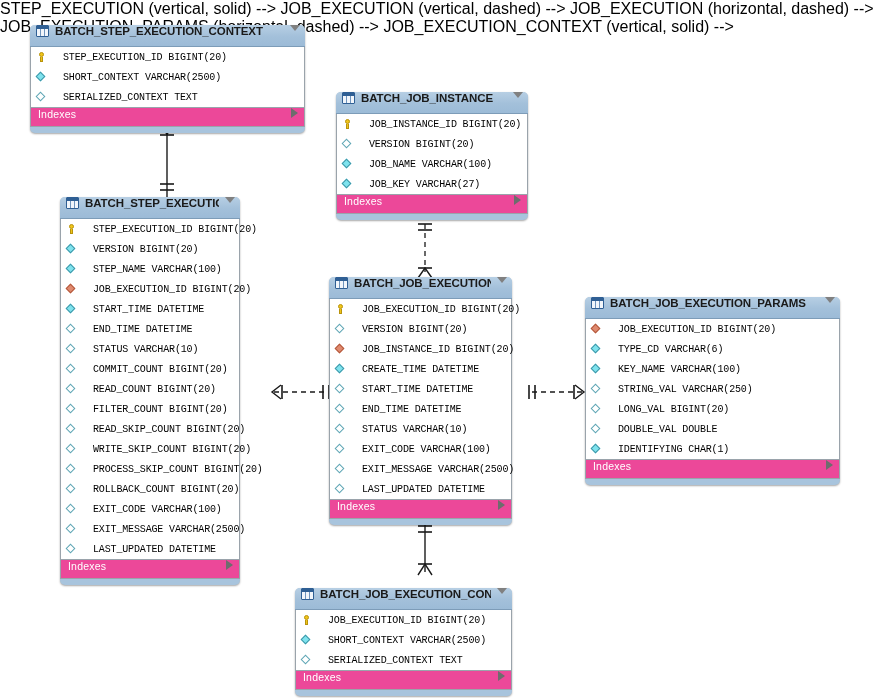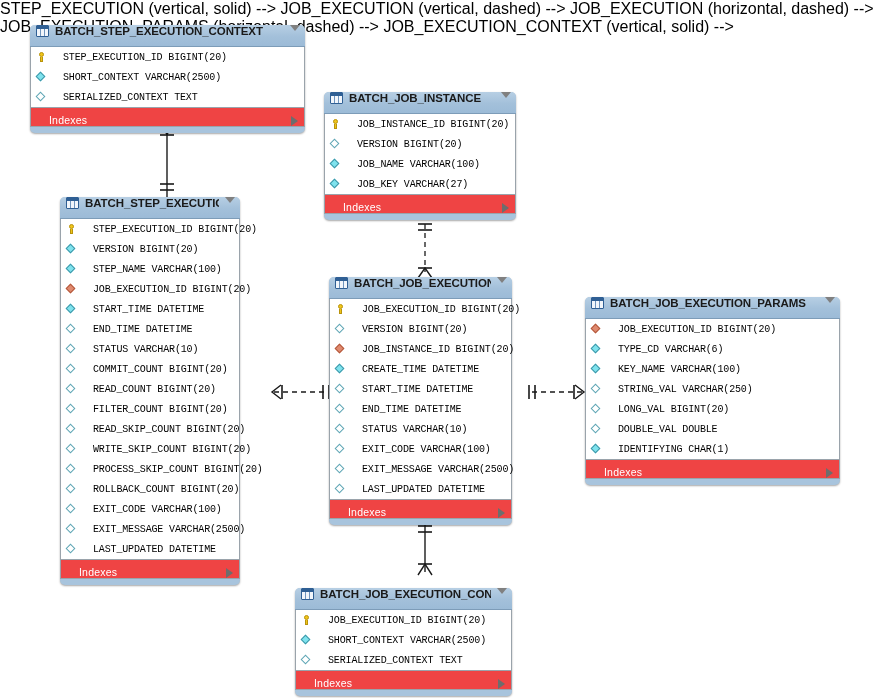--- a/index.html
+++ b/index.html
@@ -154,23 +154,23 @@
   }
   .mk-fk::before {
     background: #e08a6f;
     border-color: #b2583c;
   }
 
   
   .tbl-indexes {
     height: 18px;
     display: flex;
-    align-items: flex-end;
-    padding: 0 6px 0 18px;
-    background: #ef4444;
+    align-items: flex-start;
+    padding: 0 6px 0 7px;
+    background: #ec4899;
     border-top: 1px solid #9aa3ab;
     border-left: 1px solid #9aa3ab;
     border-right: 1px solid #9aa3ab;
     border-bottom: 1px solid #9aa3ab;
   }
   .idx-label {
     flex: 1 1 auto;
     font-size: 10.5px;
     color: #ffffff;
     letter-spacing: 0.2px;
@@ -276,21 +276,21 @@
           <div class="col-row">
             <span class="mk mk-d"></span>
             <span class="col-label">SERIALIZED_CONTEXT TEXT</span>
           </div>
         </div>
         <div class="tbl-indexes">
           <span class="idx-label">Indexes</span>
           <span class="idx-caret"></span>
         </div>
       </div>
-      <div class="table-box" style="left: 324px; top: 92px; width: 192px;">
+      <div class="table-box" style="left: 336px; top: 92px; width: 192px;">
         <div class="tbl-header">
           <span class="tbl-icon"></span>
           <span class="tbl-title">BATCH_JOB_INSTANCE</span>
           <span class="tbl-caret"></span>
         </div>
         <div class="tbl-cols">
           <div class="col-row">
             <span class="mk mk-pk"></span>
             <span class="col-label">JOB_INSTANCE_ID BIGINT(20)</span>
           </div>

